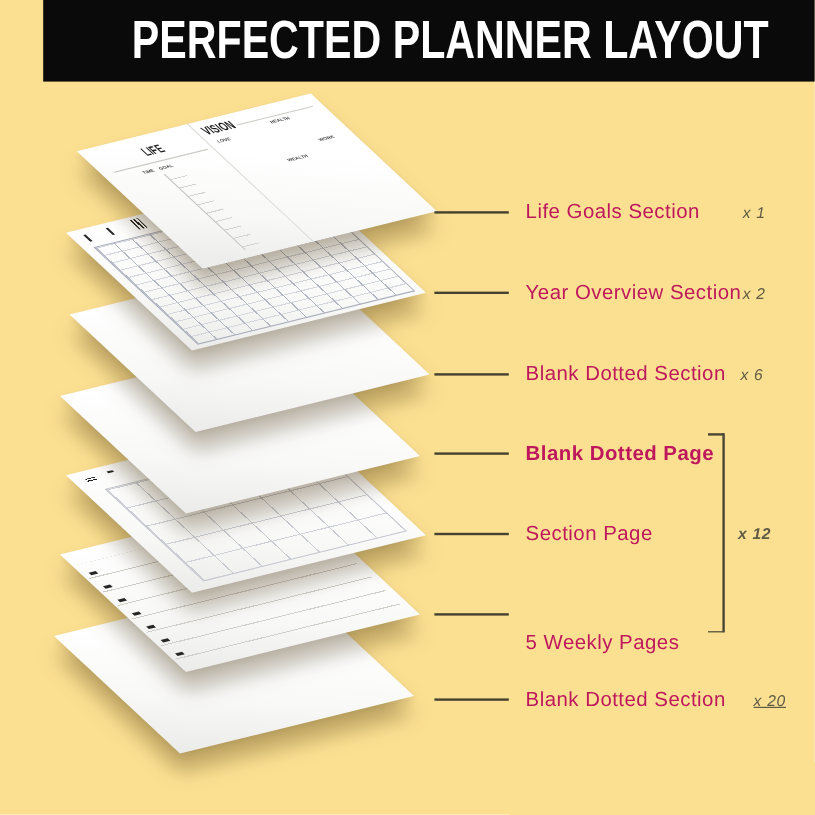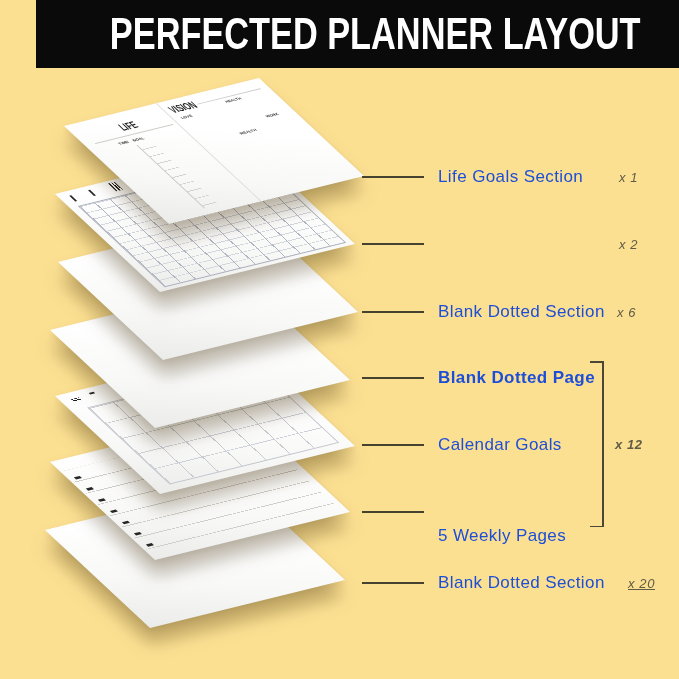--- a/index.html
+++ b/index.html
@@ -74,21 +74,21 @@
            background:repeating-linear-gradient(to bottom,transparent 0 15px,#d0d0ca 15px 16px);}
   .wk-d{left:6px;width:6px;height:2.5px;}
   .wk-d1{top:24px;} .wk-d2{top:40px;} .wk-d3{top:56px;} .wk-d4{top:72px;}
   .wk-d5{top:88px;} .wk-d6{top:104px;} .wk-d7{top:120px;}
 
   
   .leader{position:absolute;left:362px;width:62px;height:1.5px;background:#45422f;}
   .l1{top:176px;} .l2{top:243px;} .l3{top:311px;} .l4{top:377px;}
   .l5{top:444px;} .l6{top:511px;} .l7{top:582px;}
 
-  .lbl{position:absolute;left:438px;font-size:17px;color:#1d4ed8;letter-spacing:0.4px;white-space:nowrap;}
+  .lbl{position:absolute;left:438px;font-size:17px;color:#be185d;letter-spacing:0.4px;white-space:nowrap;}
   .t1{top:167px;} .t2{top:234px;} .t3{top:302px;} .t4{top:368px;font-weight:bold;}
   .t5{top:435px;} .t6{top:502px;margin-top:24px;} .t7{top:573px;}
 
   .cnt{position:absolute;font-style:italic;font-size:13px;color:#605b45;letter-spacing:0.6px;white-space:nowrap;}
   .c1{left:619px;top:170px;text-align:right;} .c2{left:619px;top:237px;} .c3{left:617px;top:305px;}
   .c7{left:628px;top:576px;text-decoration:underline;}
   .bcnt{left:615px;top:437px;font-weight:bold;}
 
   .bracket-v{position:absolute;left:602px;top:361px;width:1.5px;height:166px;background:#4a4736;}
   .bracket-t{position:absolute;left:590px;top:361px;width:13px;height:1.5px;background:#4a4736;}
@@ -165,23 +165,24 @@
 
   <div class="leader l1"></div>
   <div class="leader l2"></div>
   <div class="leader l3"></div>
   <div class="leader l4"></div>
   <div class="leader l5"></div>
   <div class="leader l6"></div>
   <div class="leader l7"></div>
 
   <div class="lbl t1">Life Goals Section</div>
+  <div class="lbl t2">Year Overview Section</div>
   <div class="lbl t3">Blank Dotted Section</div>
   <div class="lbl t4">Blank Dotted Page</div>
-  <div class="lbl t5">Calendar Goals</div>
+  <div class="lbl t5">Section Page</div>
   <div class="lbl t6">5 Weekly Pages</div>
   <div class="lbl t7">Blank Dotted Section</div>
 
   <div class="cnt c1">x 1</div>
   <div class="cnt c2">x 2</div>
   <div class="cnt c3">x 6</div>
   <div class="cnt c7">x 20</div>
 
   <div class="bracket-v"></div>
   <div class="bracket-t"></div>

